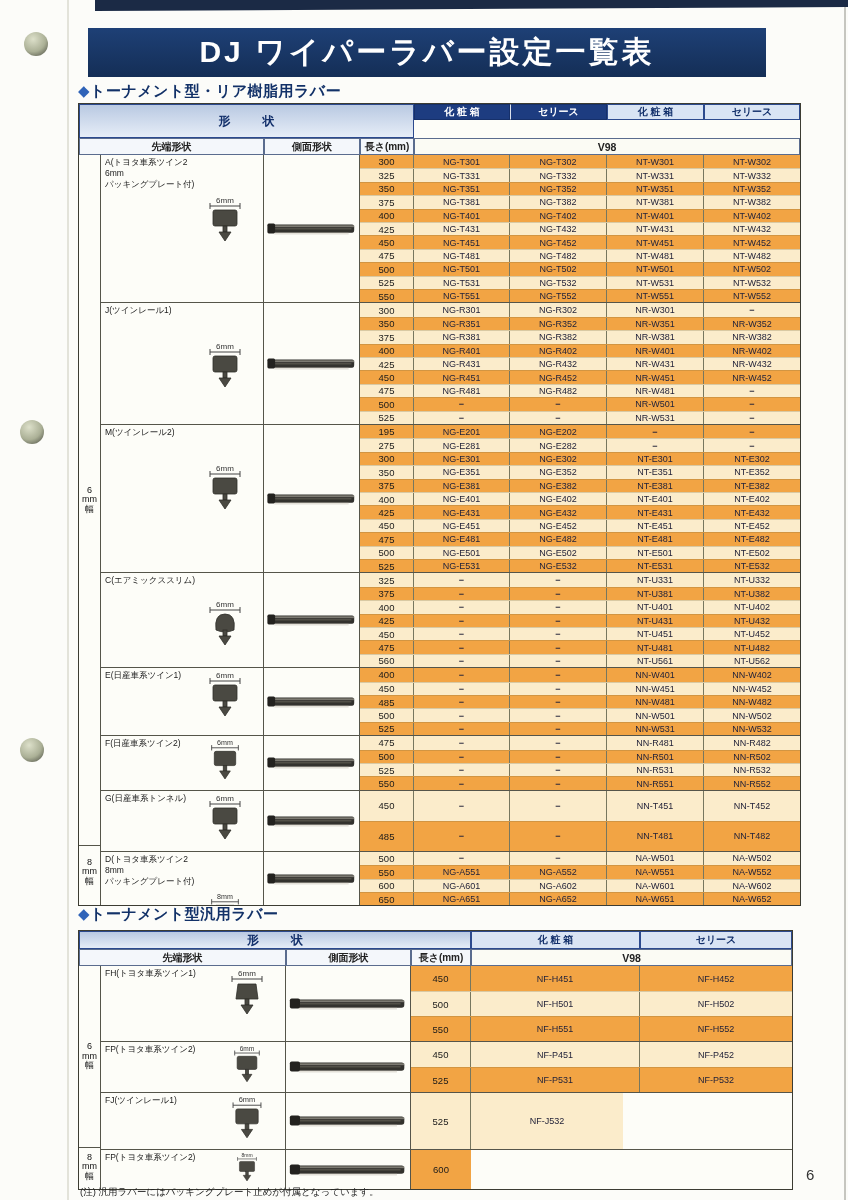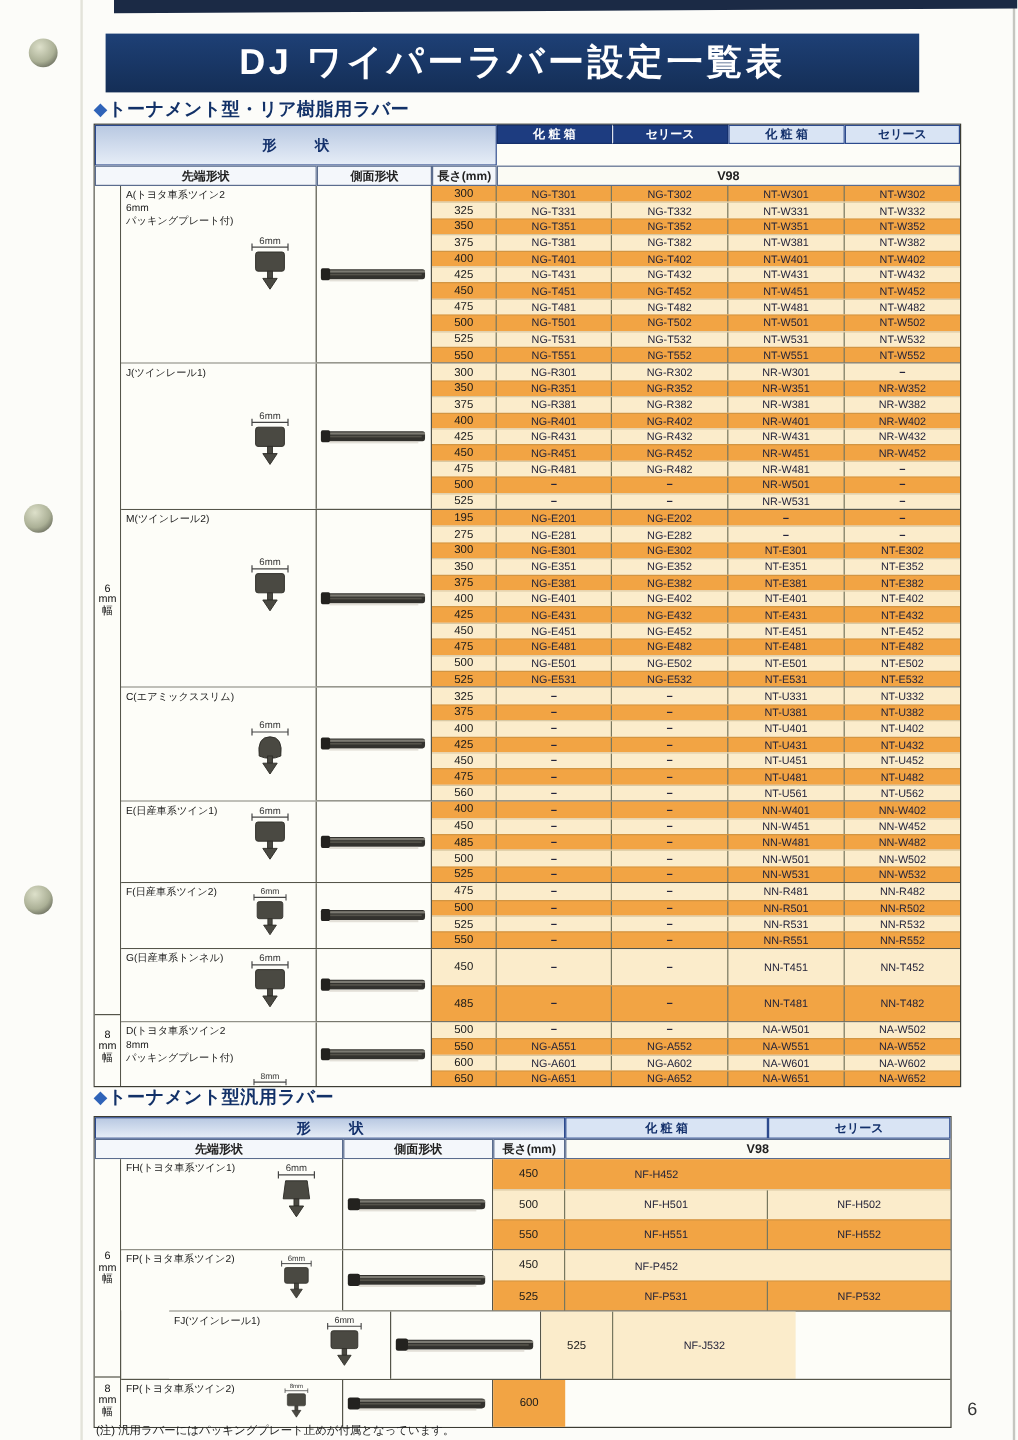--- a/index.html
+++ b/index.html
@@ -800,20 +800,21 @@
                   <rect x="3" y="7" width="123" height="9" rx="3" fill="#33322e"></rect>
                   <rect x="3" y="8" width="123" height="2" fill="#8a877e" opacity="0.85"></rect>
                   <rect x="8" y="11" width="114" height="1.5" fill="#55534b"></rect>
                   <rect x="2" y="6" width="11" height="11" rx="2" fill="#23221f"></rect>
                   <rect x="12" y="16" width="106" height="2" fill="#c9c4b8" opacity="0.5"></rect>
                 </svg>
               </div>
               <div class="rowscol">
                 <div class="drow orange" style="height: 25px;">
                   <div class="cell len" style="width: 60px;">450</div>
+                  <div class="cell val" style="width: 169px;">NF-H451</div>
                   <div class="cell val" style="width: 152px;">NF-H452</div>
                 </div>
                 <div class="drow cream" style="height: 25px;">
                   <div class="cell len" style="width: 60px;">500</div>
                   <div class="cell val" style="width: 169px;">NF-H501</div>
                   <div class="cell val" style="width: 152px;">NF-H502</div>
                 </div>
                 <div class="drow orange" style="height: 25px;">
                   <div class="cell len" style="width: 60px;">550</div>
                   <div class="cell val" style="width: 169px;">NF-H551</div>
@@ -845,30 +846,31 @@
                   <rect x="3" y="7" width="123" height="9" rx="3" fill="#33322e"></rect>
                   <rect x="3" y="8" width="123" height="2" fill="#8a877e" opacity="0.85"></rect>
                   <rect x="8" y="11" width="114" height="1.5" fill="#55534b"></rect>
                   <rect x="2" y="6" width="11" height="11" rx="2" fill="#23221f"></rect>
                   <rect x="12" y="16" width="106" height="2" fill="#c9c4b8" opacity="0.5"></rect>
                 </svg>
               </div>
               <div class="rowscol">
                 <div class="drow cream" style="height: 25px;">
                   <div class="cell len" style="width: 60px;">450</div>
+                  <div class="cell val" style="width: 169px;">NF-P451</div>
                   <div class="cell val" style="width: 152px;">NF-P452</div>
                 </div>
                 <div class="drow orange" style="height: 25px;">
                   <div class="cell len" style="width: 60px;">525</div>
                   <div class="cell val" style="width: 169px;">NF-P531</div>
                   <div class="cell val" style="width: 152px;">NF-P532</div>
                 </div>
               </div>
             </div>
-            <div class="section" style="height: 56px; margin-left: 40px;">
+            <div class="section" style="height: 56px;">
               <div class="tipcell" style="width: 185px;">
                 <div class="tiplabel">
                   <div class="tipline">FJ(ツインレール1)</div>
                 </div>
                 <div class="tipdiag" style="transform: scale(0.93); top: 2px;"><svg width="44" height="54" viewBox="0 0 44 54">
                     <g stroke="#444" stroke-width="1" fill="none">
                       <line x1="7" y1="11" x2="37" y2="11"></line>
                       <line x1="7" y1="8" x2="7" y2="14"></line>
                       <line x1="37" y1="8" x2="37" y2="14"></line>
                     </g>

